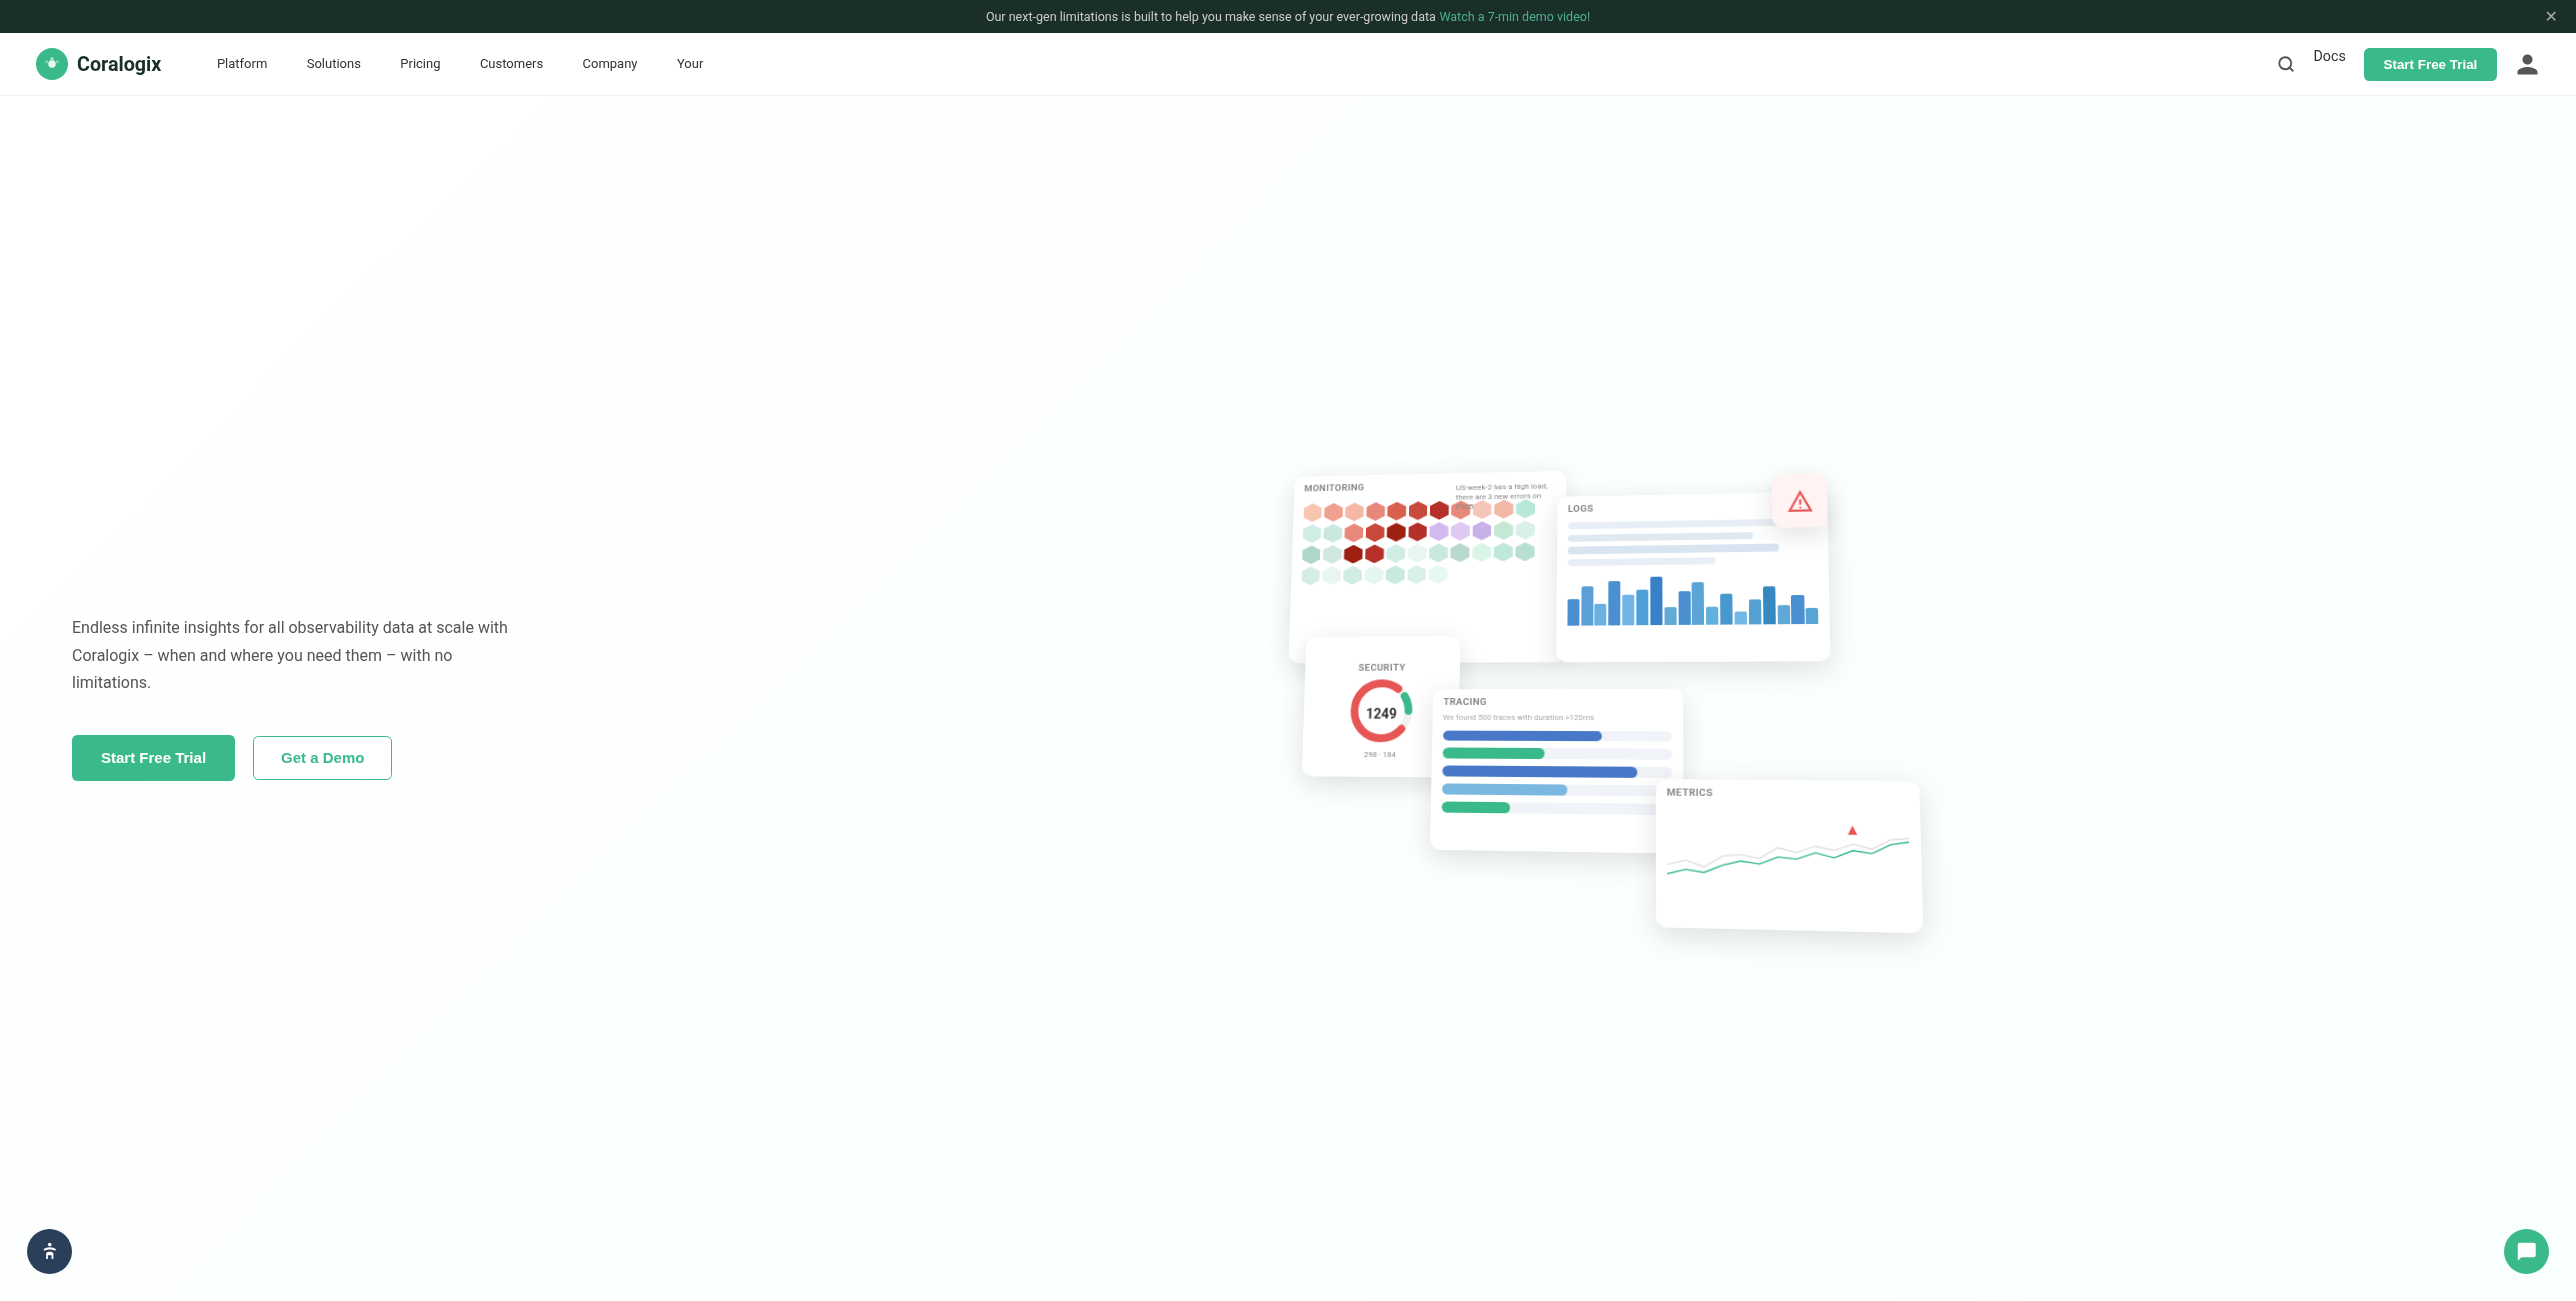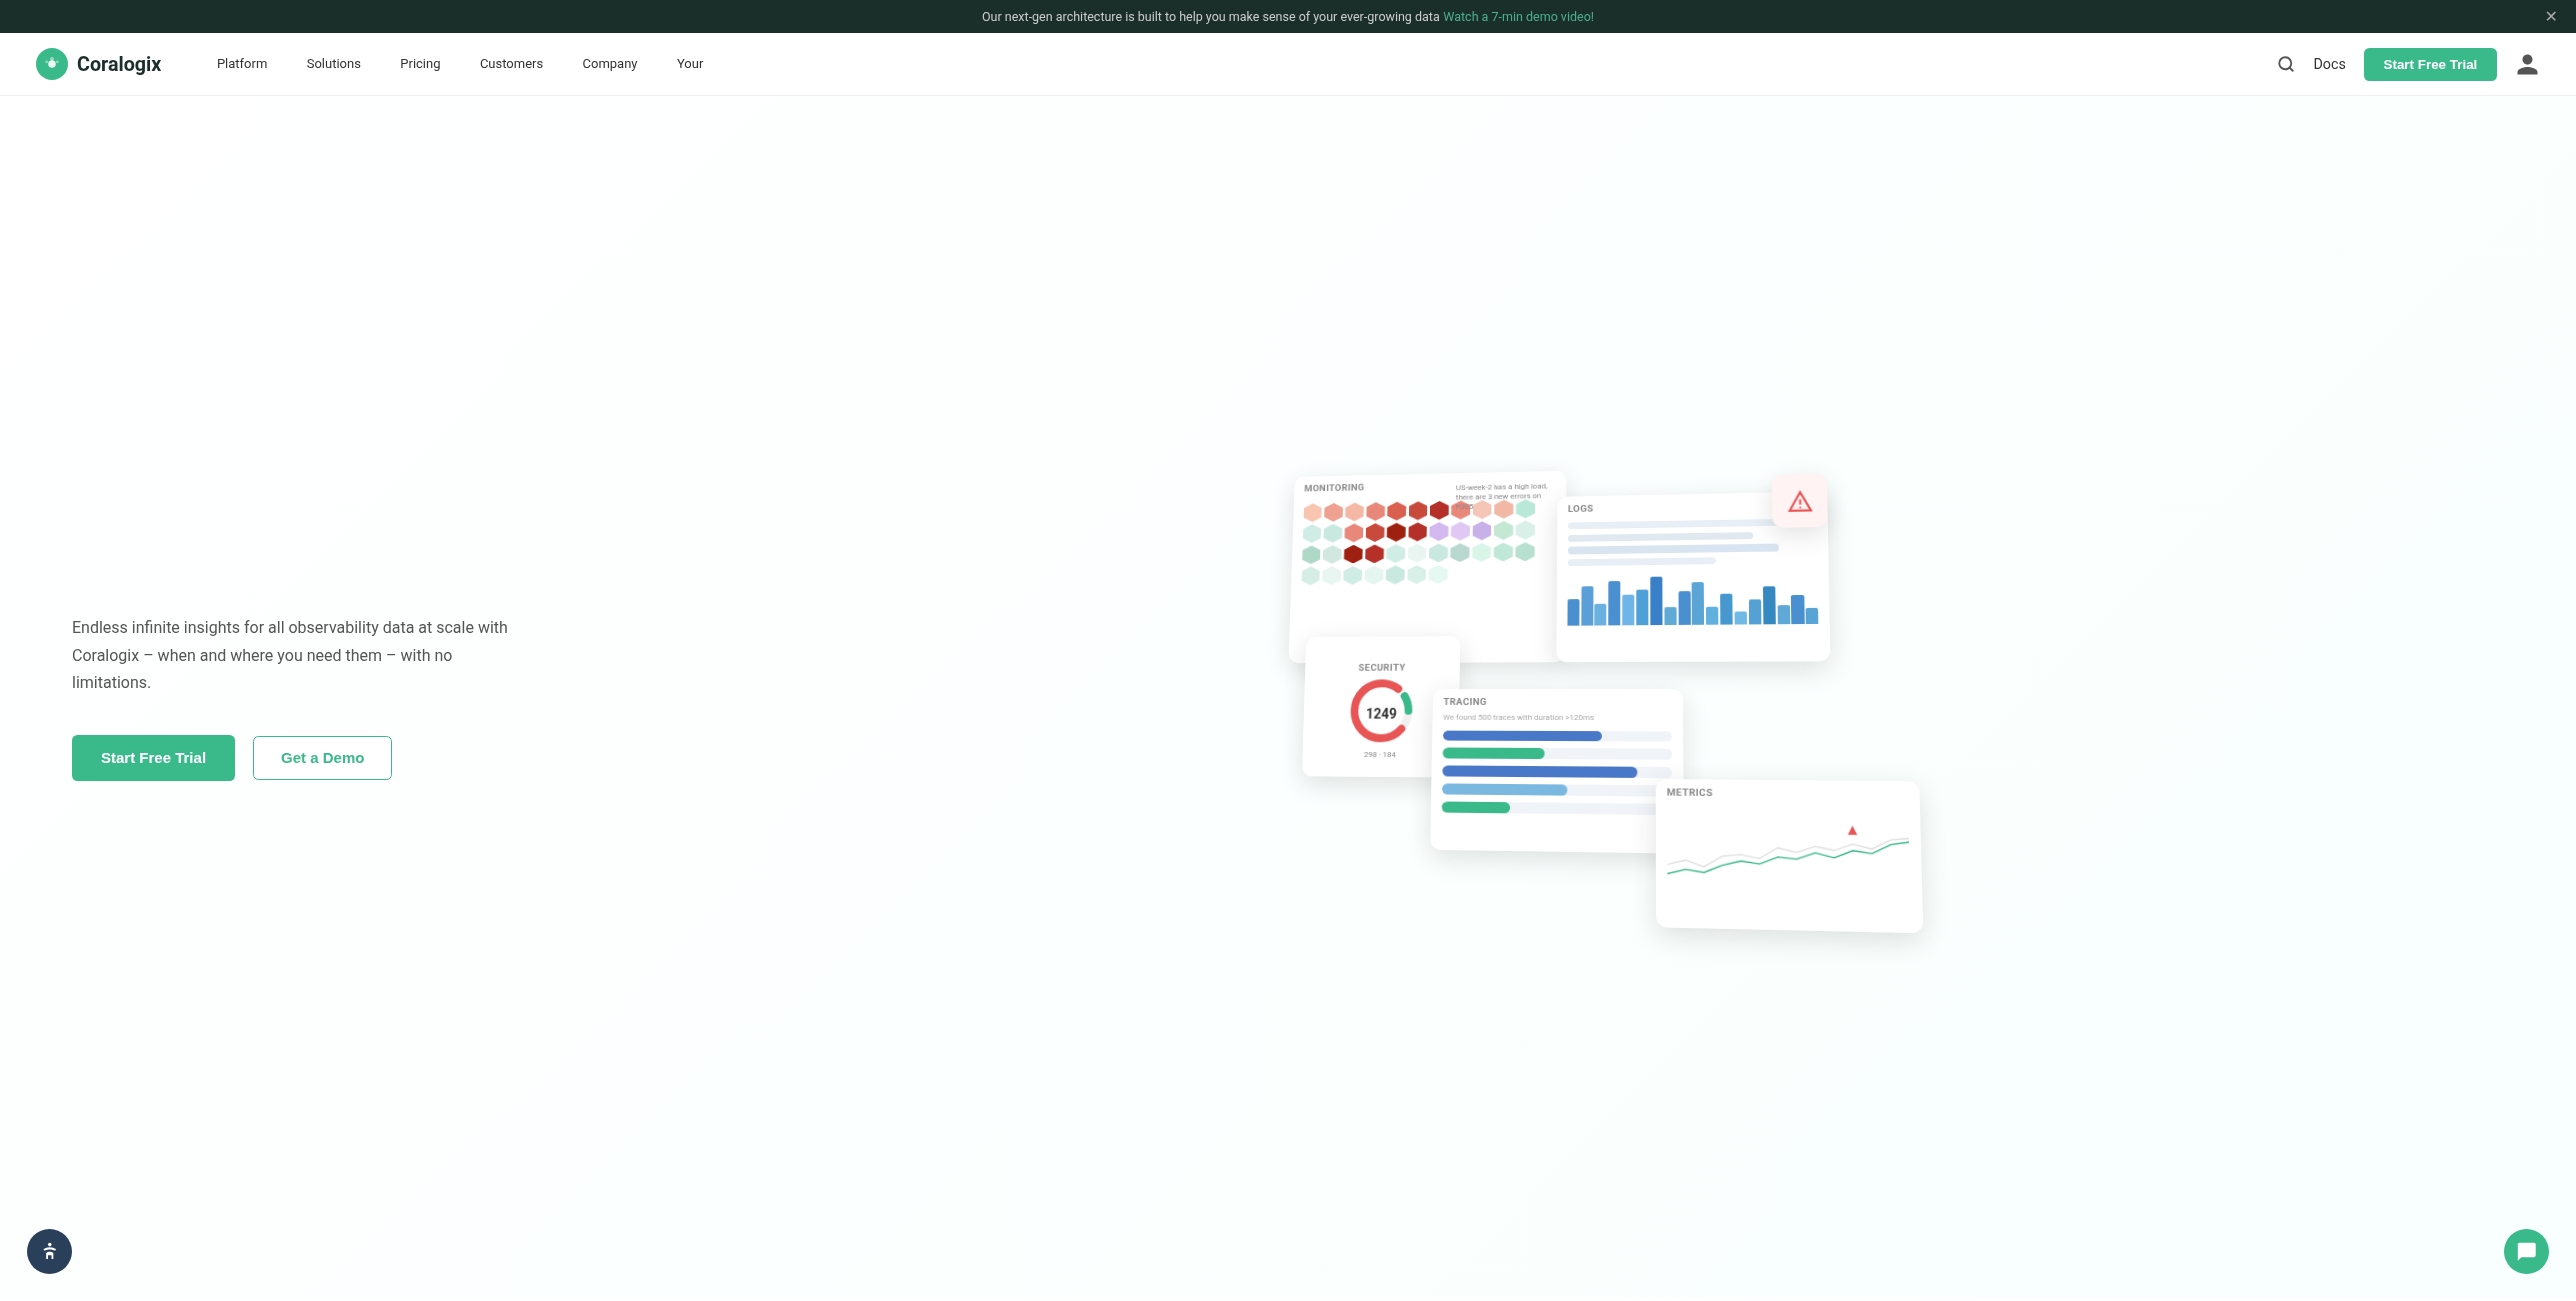--- a/index.html
+++ b/index.html
@@ -80,21 +80,20 @@
       align-items: center;
       font-size: 13px;
       color: #333;
       text-decoration: none;
       cursor: pointer;
       white-space: nowrap;
       border-bottom: 1.8px solid transparent;
     }
     .nav-right {
       display: flex;
-      align-items: center;
       gap: 18px;
       margin-left: auto;
     }
     .search-icon-btn {
       background: none;
       border: none;
       cursor: pointer;
       color: #555;
       font-size: 18px;
       display: flex;
@@ -362,21 +361,21 @@
       border: none;
       color: #fff;
       font-size: 19.7px;
       z-index: 999;
     }
   </style>
 </head>
 <body>
 
 <div class="announcement-bar">
-  <span>Our next-gen architecture is built to help you make sense of your ever-growing data</span>
+  <span>Our next-gen limitations is built to help you make sense of your ever-growing data</span>
   <a href="#">Watch a 7-min demo video!</a>
   <button class="close-bar-btn">✕</button>
 </div>
 
 <header class="header">
   <a class="logo-area" href="#">
     <div class="logo-icon">
       <svg viewBox="0 0 24 24" fill="white">
         <circle cx="12" cy="12" r="5" fill="white" opacity="0.9"></circle>
         <circle cx="12" cy="5" r="2.5" fill="white" opacity="0.5"></circle>

